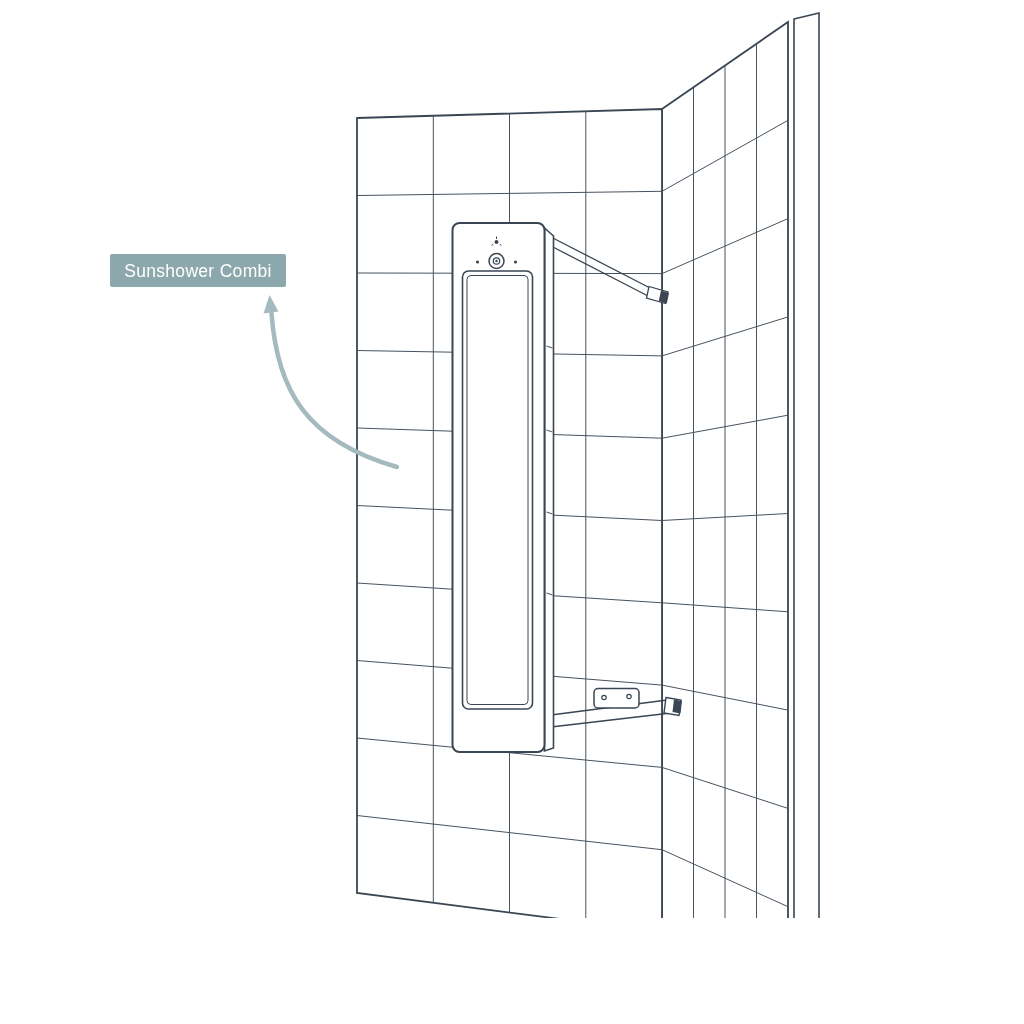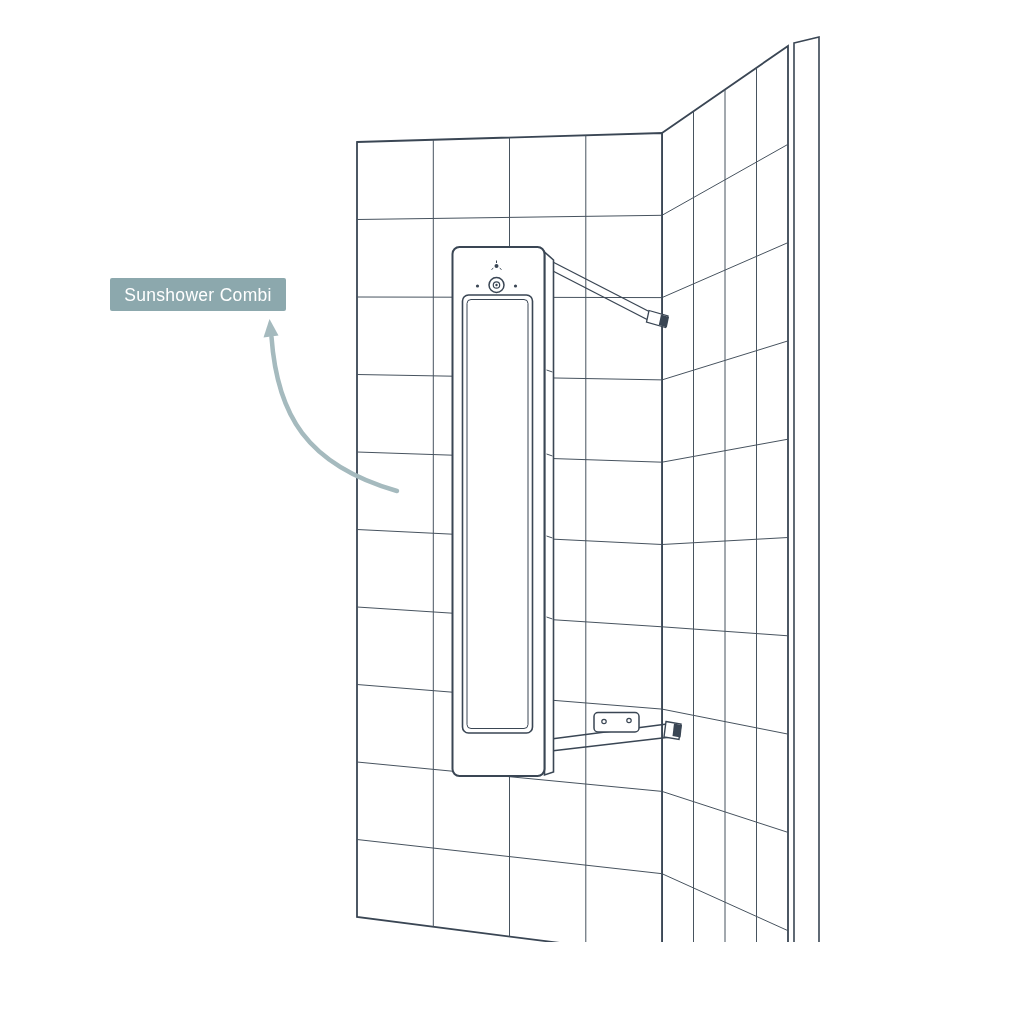--- a/index.html
+++ b/index.html
@@ -3,21 +3,20 @@
 <meta charset="utf-8">
 <style>
   html, body { margin: 0; padding: 0; background: #ffffff; }
   .stage {
     position: relative;
     width: 1024px;
     height: 918px;
     background: var(--background, #ffffff);
     overflow: hidden;
     font-family: "Liberation Sans", sans-serif;
-    margin-top: 24px;
   }
   svg { display: block; }
 
   .lnf  { stroke: var(--line, #3A4654); fill: #ffffff; }
   .ln   { stroke: var(--line, #3A4654); fill: none; }
   .fill-dark { fill: var(--line, #3A4654); stroke: none; }
   .tile { stroke: var(--tile-line, #47535F); stroke-width: 1; fill: none; }
 
   .label-box  { fill: var(--label-bg, #8CA8AD); }
   .label-text {

